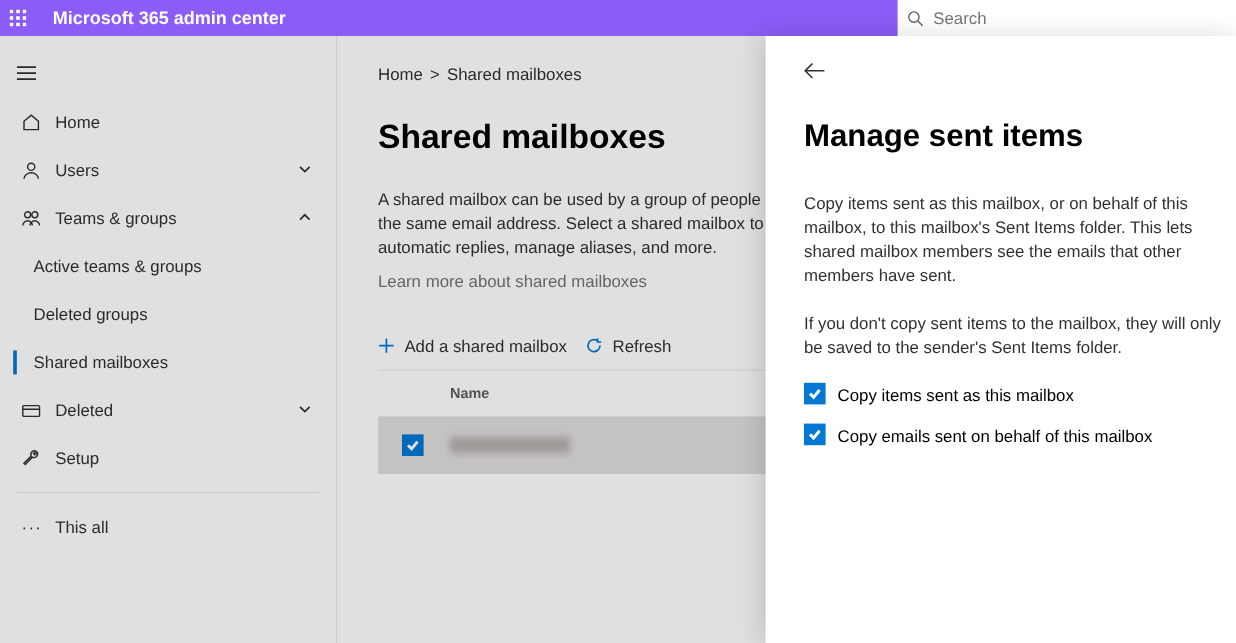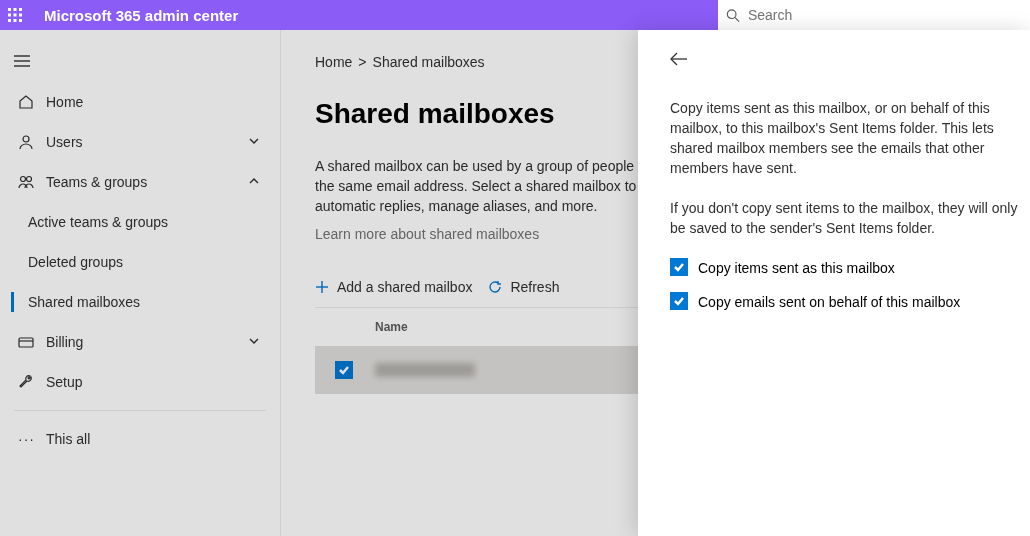--- a/index.html
+++ b/index.html
@@ -28,21 +28,21 @@
       justify-content: center;
     }
     .waffle svg { fill: #fff; }
     .brand {
       font-size: 15px;
       font-weight: 600;
       margin-left: 14px;
     }
     .search-wrap {
       margin-left: auto;
-      width: 312px;
+      width: 282px;
       height: 30px;
       background: #fff;
       display: flex;
       align-items: center;
       padding: 0 8px;
       gap: 8px;
     }
     .search-wrap input {
       border: none;
       outline: none;
@@ -327,21 +327,21 @@
       <li class="nav-item sub selected">
         <span>Shared mailboxes</span>
       </li>
       <li class="nav-item">
         <span class="ico">
             <svg width="16" height="16" viewBox="0 0 16 16">
               <rect x="1" y="4" width="14" height="9" rx="1" stroke-width="1.2"></rect>
               <line x1="1" y1="7" x2="15" y2="7" stroke-width="1.2"></line>
             </svg>
           </span>
-        <span>Billing</span>
+        <span>Deleted</span>
         <span class="chev"><svg width="12" height="12" viewBox="0 0 12 12">
               <path d="M2 4l4 4 4-4" stroke="#323130" fill="none" stroke-width="1.4"></path>
             </svg></span>
       </li>
       <li class="nav-item">
         <span class="ico">
             <svg width="16" height="16" viewBox="0 0 16 16">
               <path d="M13 3a3 3 0 0 1-4 4L3 13l-1-1 6-6a3 3 0 0 1 4-4l-2 2 1 1 2-2z" stroke-width="1.2"></path>
             </svg>
           </span>
@@ -396,20 +396,21 @@
 
 <div class="dim"></div>
 
 <div class="panel">
   <div class="panel-back">
     <svg width="18" height="14" viewBox="0 0 18 14">
         <line x1="1" y1="7" x2="17" y2="7" stroke="#323130" stroke-width="1.3"></line>
         <path d="M7 1L1 7l6 6" stroke="#323130" fill="none" stroke-width="1.3"></path>
       </svg>
   </div>
+  <h2 class="panel-title">Manage sent items</h2>
   <p class="panel-text">Copy items sent as this mailbox, or on behalf of this mailbox, to this mailbox's Sent Items folder. This lets shared mailbox members see the emails that other members have sent.</p>
   <p class="panel-text">If you don't copy sent items to the mailbox, they will only be saved to the sender's Sent Items folder.</p>
   <div class="check-row">
     <div class="checkbox">
       <svg width="12" height="12" viewBox="0 0 12 12">
           <path d="M2 6l3 3 5-6"></path>
         </svg>
     </div>
     <span>Copy items sent as this mailbox</span>
   </div>

